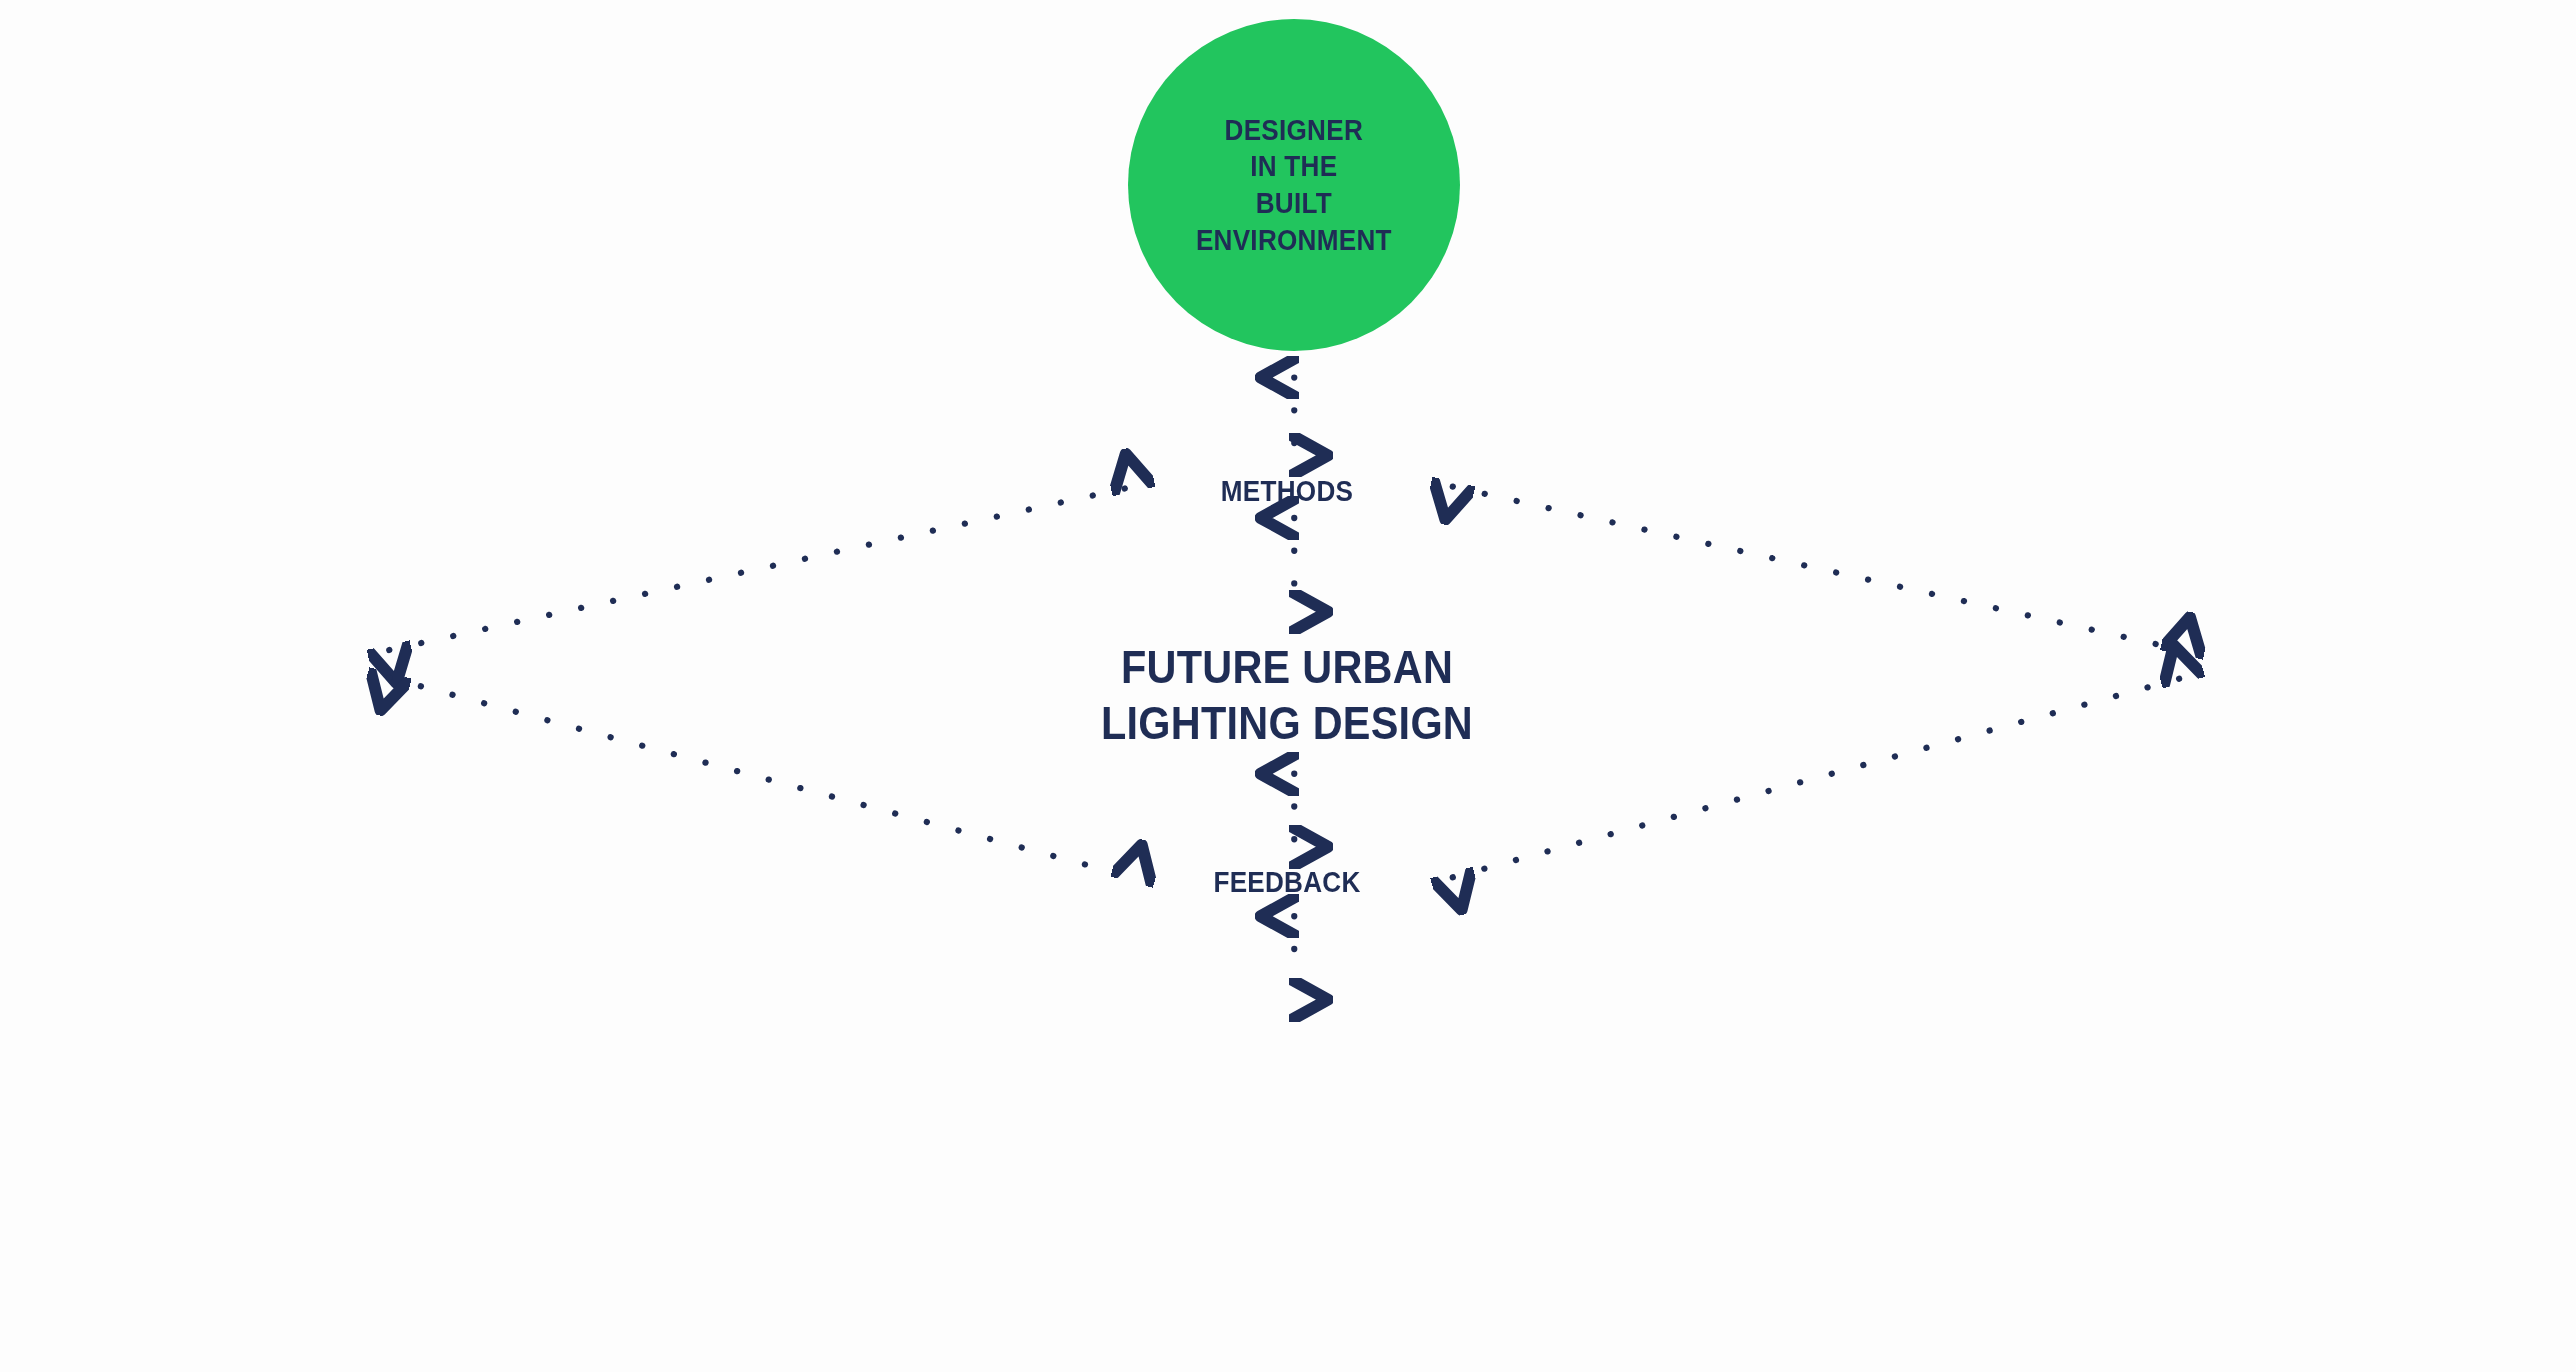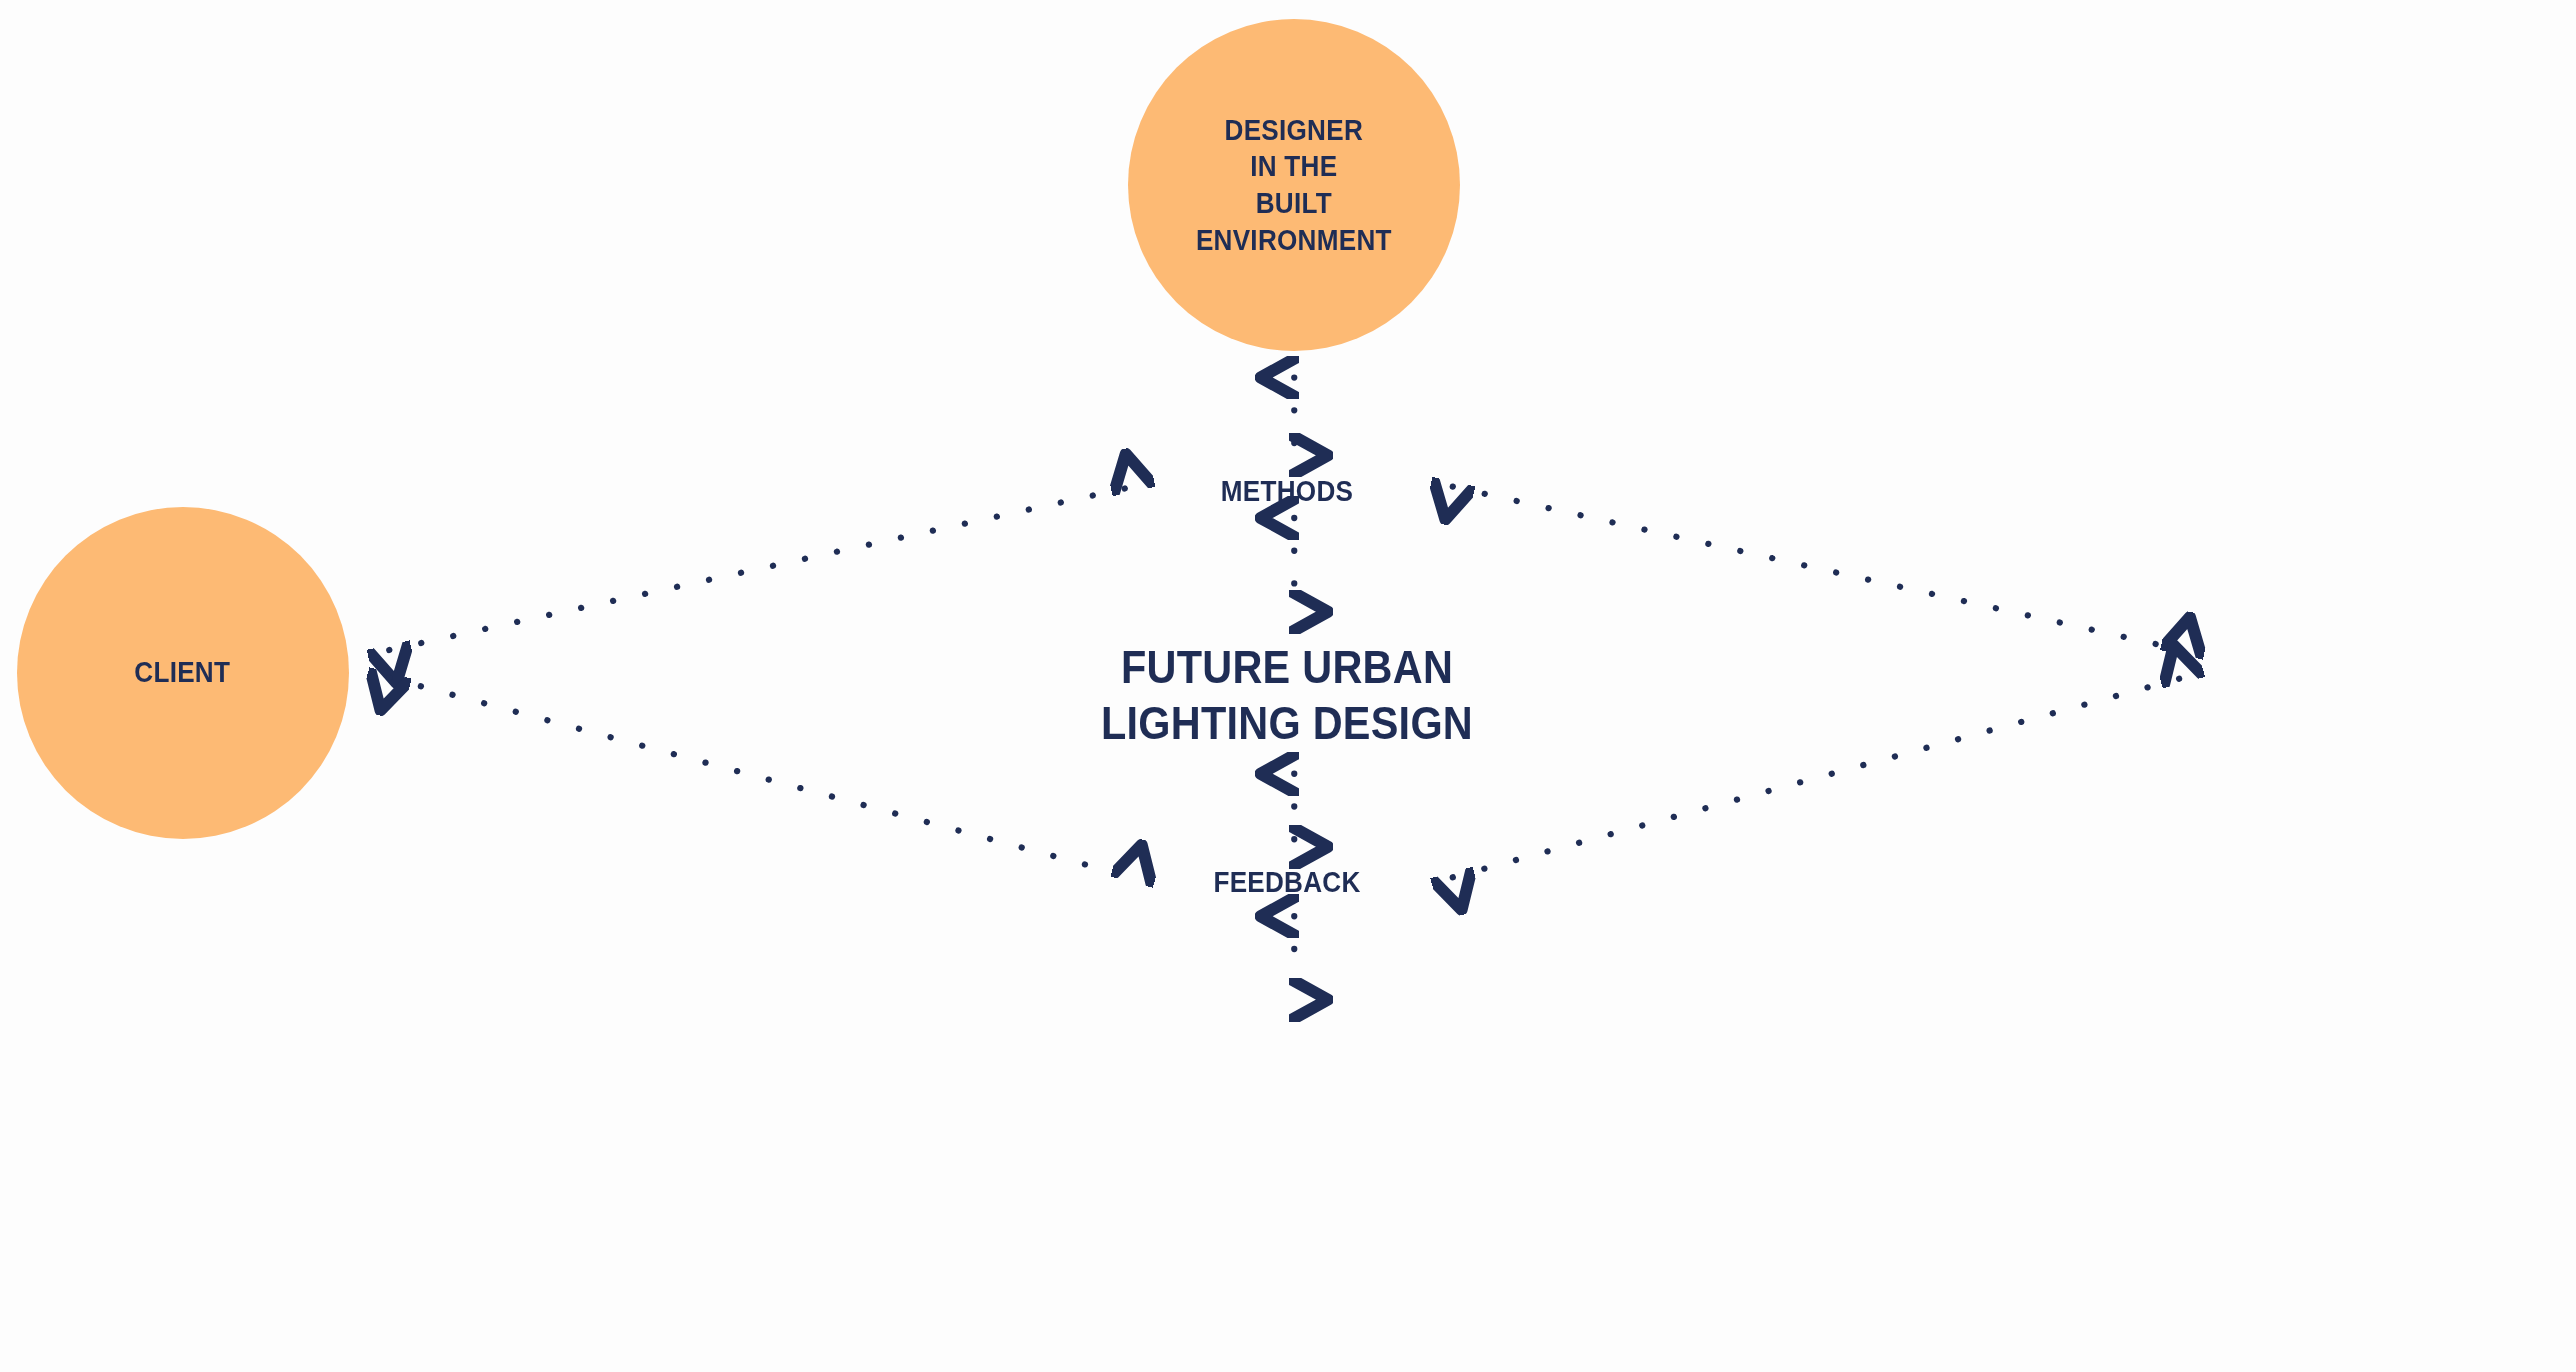--- a/index.html
+++ b/index.html
@@ -18,21 +18,21 @@
   #wires {
     position:absolute;
     inset:0;
     width:2576px;
     height:1373px;
     pointer-events:none;
   }
   .node {
     position:absolute;
     border-radius:50%;
-    background:#fdba74;
+    background:#22c55e;
     display:flex;
     align-items:center;
     justify-content:center;
     text-align:center;
   }
   .node-label {
     color:#1f2d55;
     font-weight:700;
     font-stretch:condensed;
     text-transform:uppercase;
@@ -104,23 +104,20 @@
     </g>
   </svg>
 
   <div class="node" id="node-designer">
     <span class="node-label">DESIGNER
 IN THE
 BUILT
 ENVIRONMENT</span>
   </div>
 
-  <div class="node" id="node-client">
-    <span class="node-label">CLIENT</span>
-  </div>
 
 
 
   <div class="hub-text" id="label-methods">METHODS</div>
 
   <div class="hub-text" id="label-feedback">FEEDBACK</div>
 
   <div class="hub-text" id="label-center">FUTURE URBAN
 LIGHTING DESIGN</div>
 

